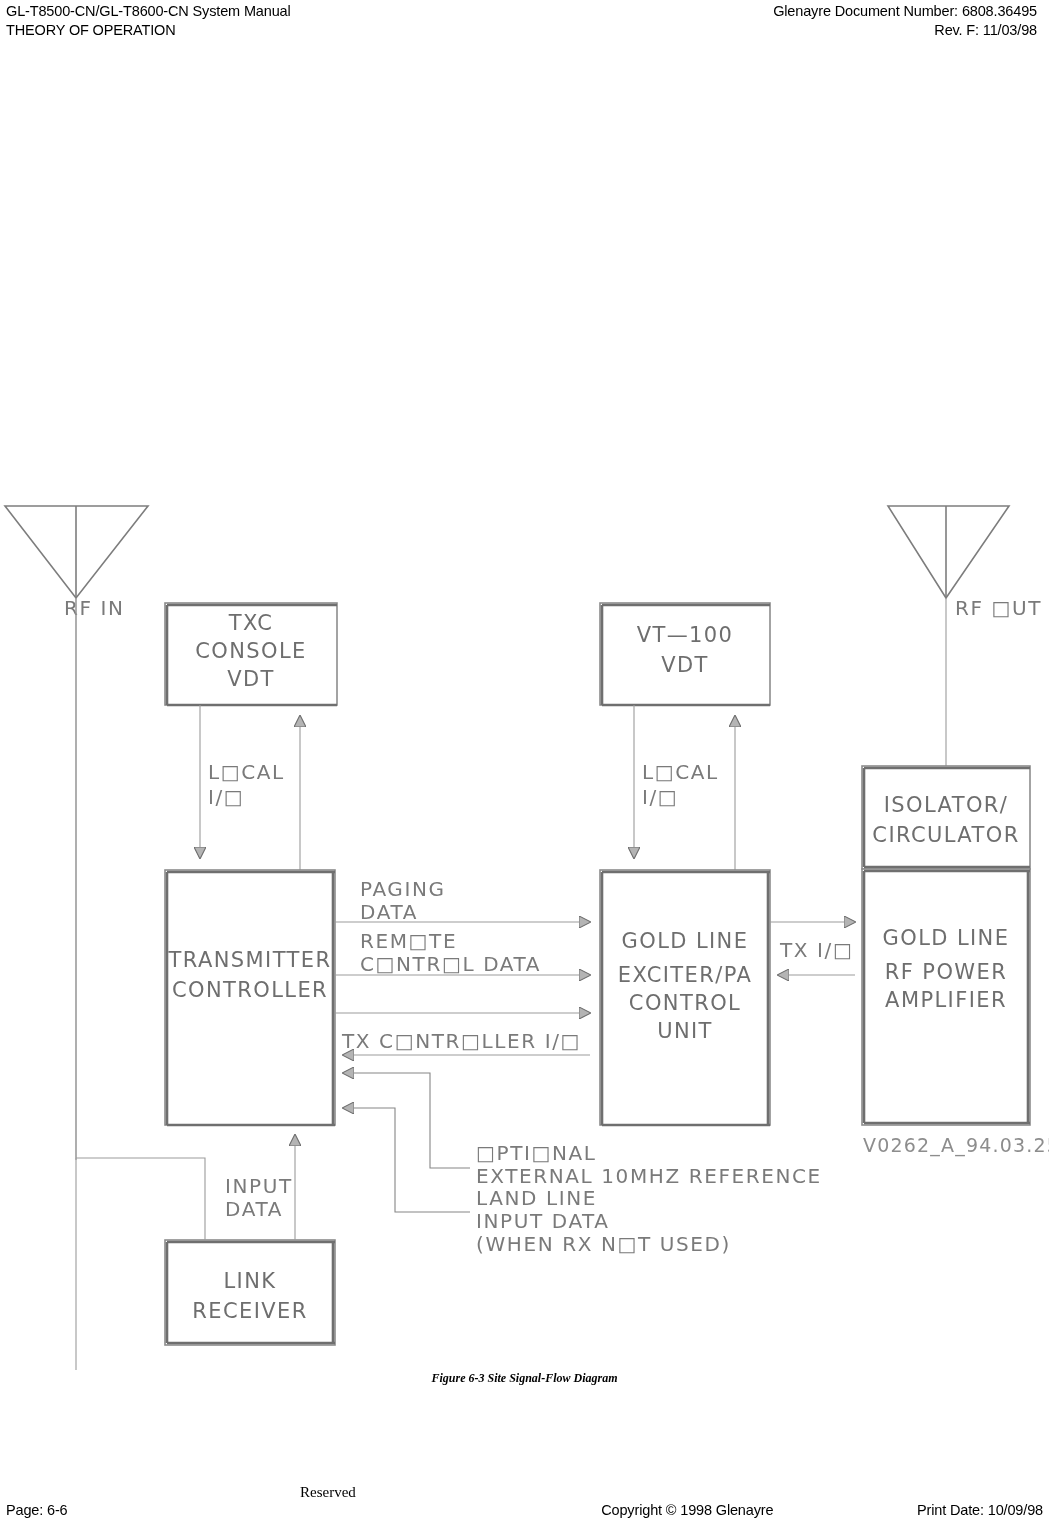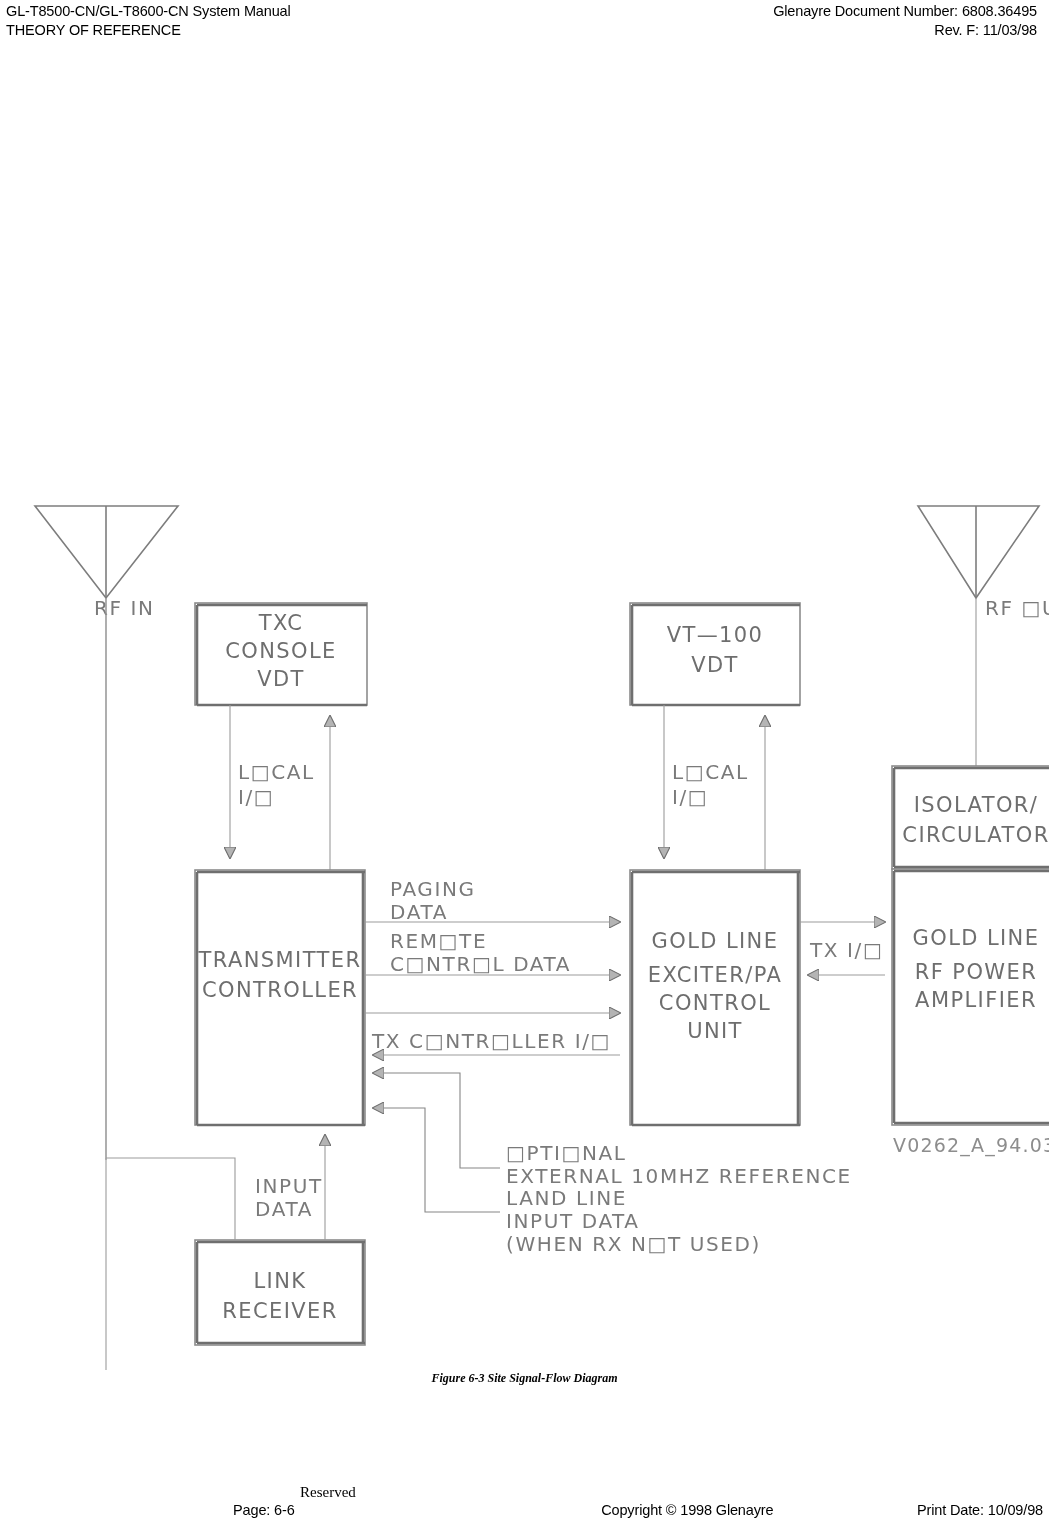--- a/index.html
+++ b/index.html
@@ -18,21 +18,21 @@
     position:absolute; left:0; top:0; width:1049px; height:44px;
     padding:2px 12px 0 6px;
   }
   .hdr-row { display:flex; justify-content:space-between; align-items:flex-start;
              font-size:14.5px; line-height:19px; letter-spacing:-0.15px; }
   .hdr-left  { text-align:left; white-space:nowrap; }
   .hdr-right { text-align:right; white-space:nowrap; }
 
   
   #figure-area {
-    position:absolute; left:0; top:470px; width:856px; height:900px;padding-left:30px;
+    position:absolute; left:0; top:470px; width:856px; height:900px;
   }
   #figure-svg { display:block; }
 
   
   #figure-caption {
     position:absolute; left:0; top:1371px; width:1049px;
     text-align:center;
     font-family:"Liberation Serif", serif;
     font-style:italic; font-weight:bold;
     font-size:12px;
@@ -43,21 +43,21 @@
     font-size:15px;
   }
 
   
   #page-footer {
     position:absolute; left:0; top:1495px; width:1049px; height:30px;
     padding:0 6px;
     display:flex; align-items:center;
     font-size:14.5px; letter-spacing:-0.15px;
   }
-  .ft-left   { flex:0 0 26%; text-align:right;   white-space:nowrap;margin-left:19px; }
+  .ft-left   { flex:0 0 26%; text-align:left;   white-space:nowrap; }
   .ft-center { flex:1 1 auto; text-align:right; white-space:nowrap; }
   .ft-right  { flex:0 0 26%; text-align:right;  white-space:nowrap; }
 
   
   .cad      { font-family:"DejaVu Sans", sans-serif; fill:#7a7a7a;
               font-size:20px; letter-spacing:1.6px; }
   .cad-box  { font-family:"DejaVu Sans", sans-serif; fill:#6e6e6e;
               font-size:21px; letter-spacing:1.4px; }
   .cad-ver  { font-family:"DejaVu Sans", sans-serif; fill:#8d8d8d;
               font-size:19px; letter-spacing:1.2px; }
@@ -68,21 +68,21 @@
   .ant      { stroke:#7d7d7d; stroke-width:1.6; fill:none; }
   .arrowhd  { fill:#b4b4b4; stroke:#6d6d6d; stroke-width:1.1; }
 </style>
 </head>
 <body>
 
 <div id="page-header">
   <div class="hdr-row">
     <div class="hdr-left">
       <div>GL-T8500-CN/GL-T8600-CN System Manual</div>
-      <div>THEORY OF REFERENCE</div>
+      <div>THEORY OF OPERATION</div>
     </div>
     <div class="hdr-right">
       <div>Glenayre Document Number: 6808.36495</div>
       <div>Rev. F: 11/03/98</div>
     </div>
   </div>
 </div>
 
 <div id="figure-area">
 <svg id="figure-svg" width="1049" height="900" viewBox="0 0 1049 900" xmlns="http://www.w3.org/2000/svg">

